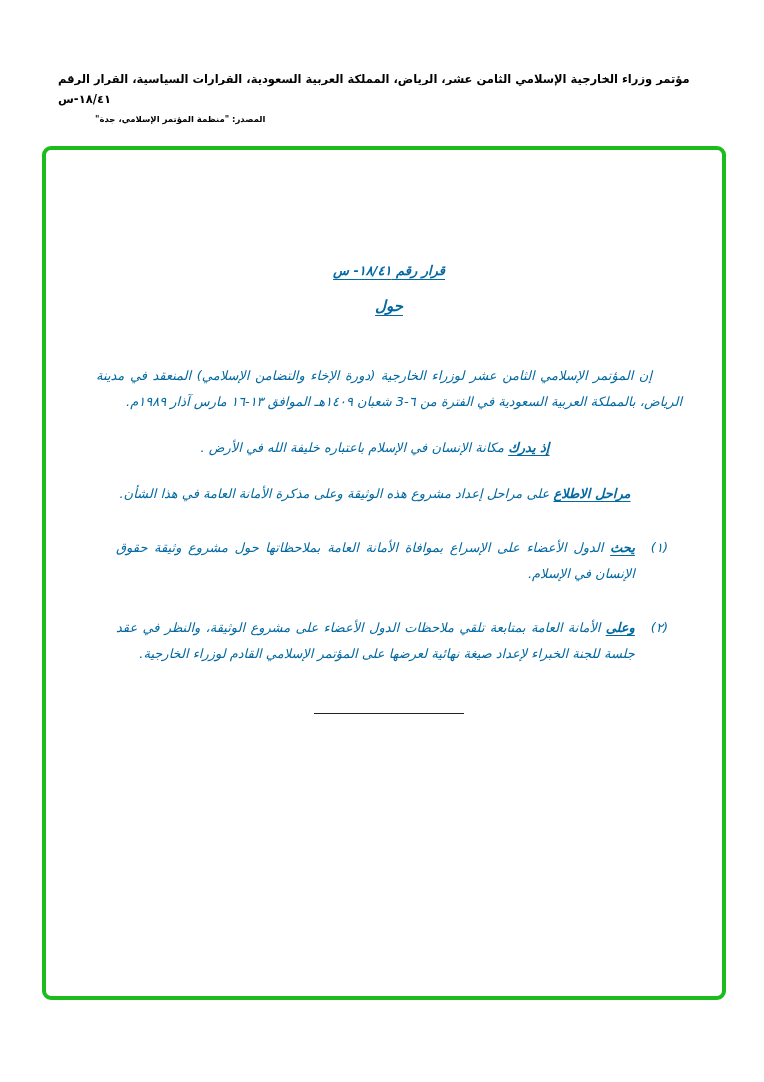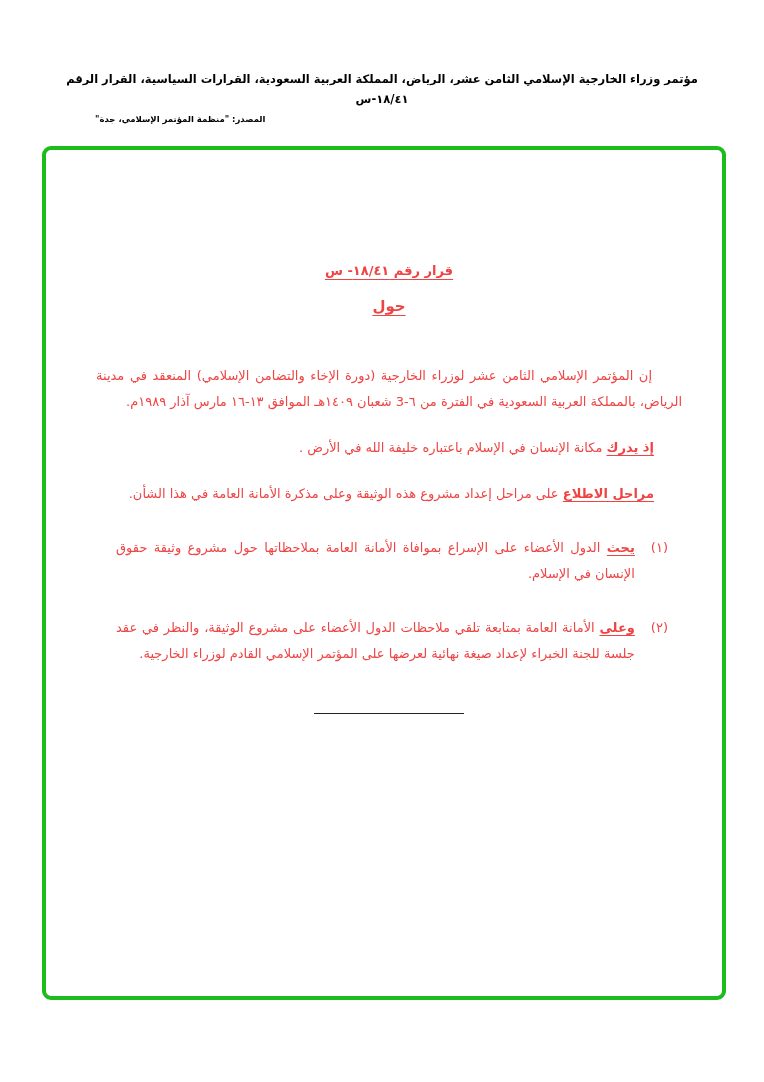--- a/index.html
+++ b/index.html
@@ -12,21 +12,21 @@
     background: #ffffff;
     font-family: "DejaVu Sans", sans-serif;
     color: #111;
     overflow: hidden;
   }
   .doc-header {
     padding-top: 70px;
   }
   .header-title {
     direction: rtl;
-    text-align: center;
+    text-align: left;
     margin: 0 58px;
     font-size: 11.5px;
     font-weight: bold;
     line-height: 1.7;
     color: #000;
   }
   .header-source {
     direction: rtl;
     width: fit-content;
     margin: 5px 0 0 95px;
@@ -40,42 +40,43 @@
     height: 854px;
     border: 4px solid #1cbc1c;
     border-radius: 9px;
     background: #ffffff;
   }
   .content {
     direction: rtl;
     padding: 108px 40px 0 50px;
     font-size: 13px;
     line-height: 26px;
-    color: #ef4444;
+    color: #0369a1;
+    font-style: italic;
   }
   .title-block {
     text-align: center;
     font-weight: bold;
   }
   .title-line {
     text-decoration: underline;
     text-underline-offset: 4px;
     margin-bottom: 9px;
     font-size: 13px;
     letter-spacing: 0.5px;
   }
   .title-line.small { font-size: 15px; }
   .intro {
     margin: 44px 0 0 0;
     text-align: justify;
     text-indent: 30px;
   }
   .clause {
     margin: 20px 28px 0 0;
-    text-align: right;
+    text-align: center;
   }
   .lead {
     font-weight: bold;
     text-decoration: underline;
     text-underline-offset: 3px;
   }
   .item {
     display: flex;
     direction: rtl;
     margin: 28px 14px 0 0;

